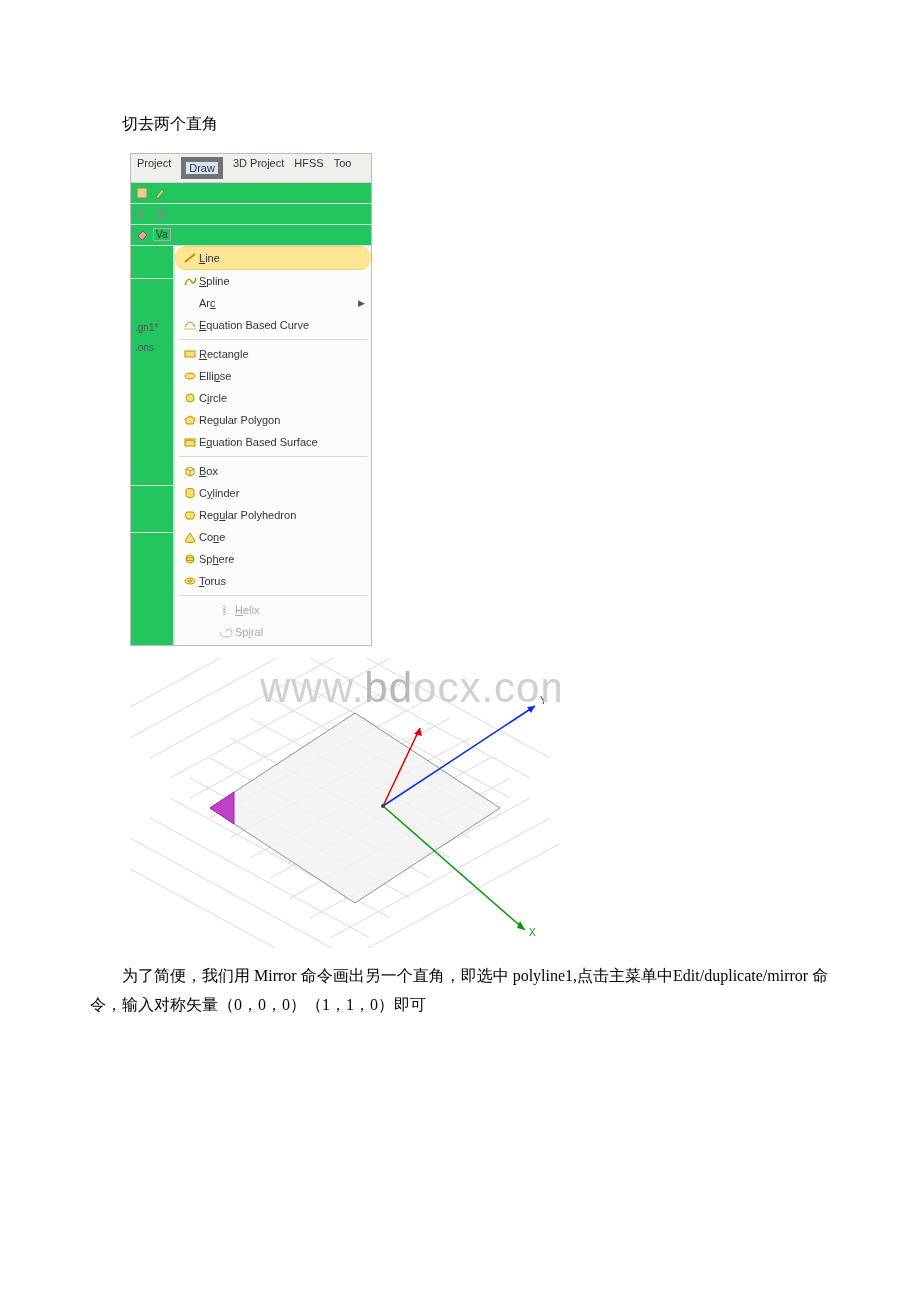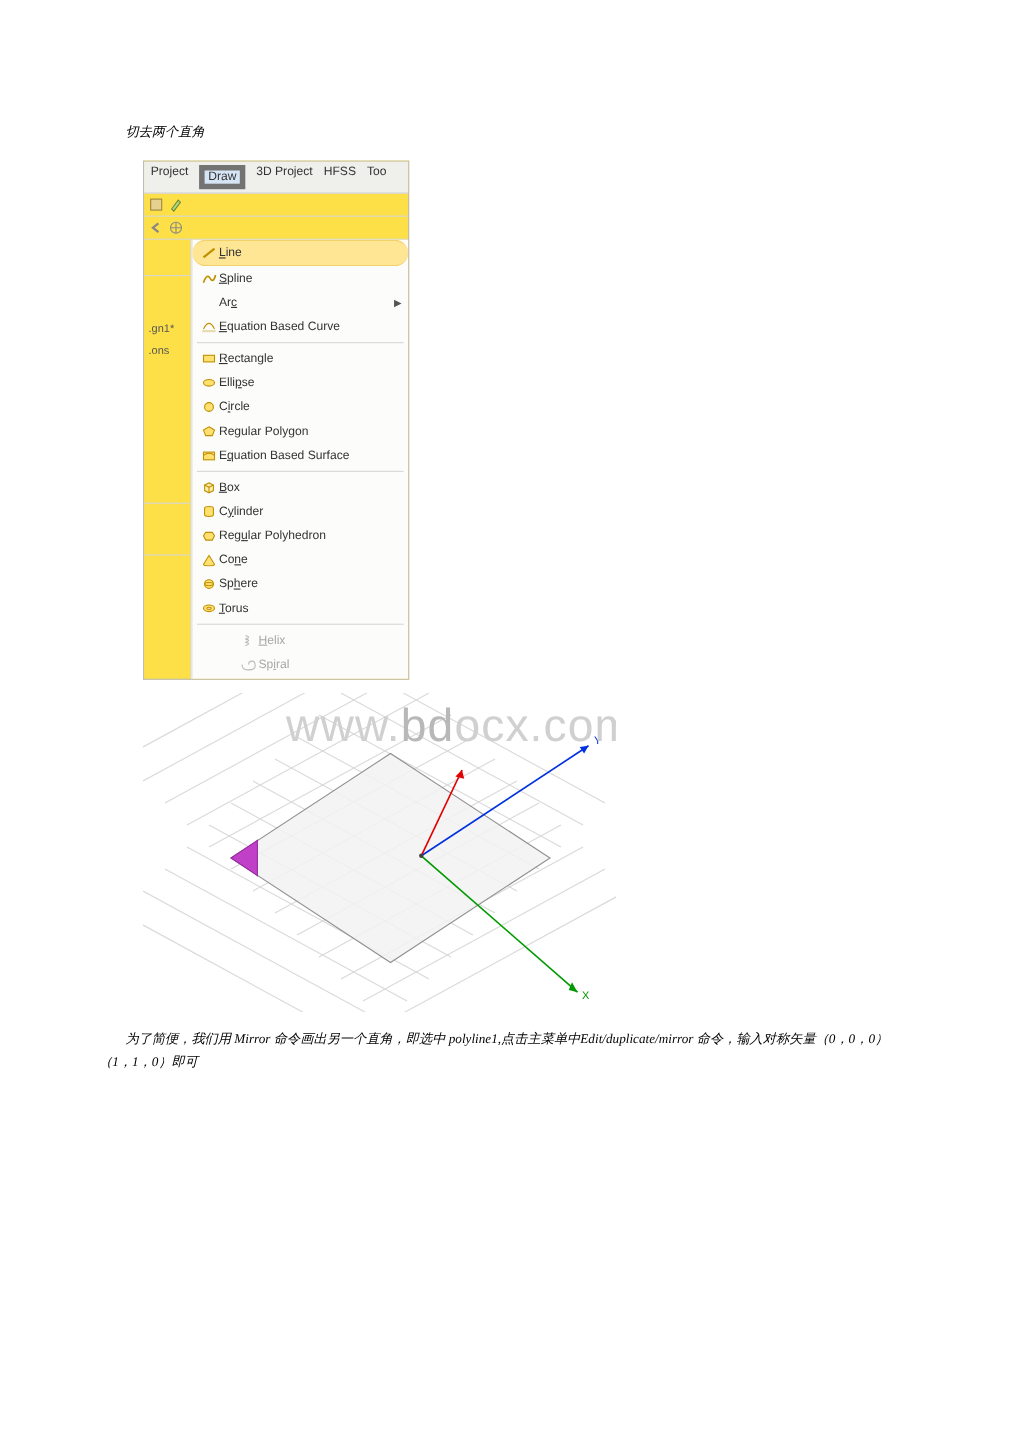--- a/index.html
+++ b/index.html
@@ -7,34 +7,33 @@
     padding: 0;
     background: #ffffff;
     font-family: "SimSun", "Times New Roman", serif;
     width: 920px;
     color: #000;
   }
   .page {
     padding: 110px 90px 40px 90px;
   }
   .para {
-    font-size: 12px;
+    font-size: 16px;
     line-height: 1.8;
     margin: 0 0 14px 0;
     text-indent: 2em;
-    font-style: italic;
   }
   .figure-area {
     margin: 10px 0 14px 40px;
   }
   
   .menu-shot {
     width: 240px;
     border: 1px solid #bcbcbc;
-    background: #fde047;
+    background: #22c55e;
     font-family: Tahoma, Arial, sans-serif;
     font-size: 11px;
     color: #333;
   }
   .menubar {
     display: flex;
     padding: 3px 6px;
     border-bottom: 1px solid #d0d0d0;
     background: #efefec;
   }
@@ -148,20 +147,26 @@
           </svg>
       </div>
       <div class="toolbar-row">
         <svg width="14" height="14">
             <path d="M9 3 L4 7 L9 11" fill="none" stroke="#888" stroke-width="2"></path>
           </svg>
         <svg width="14" height="14">
             <circle cx="7" cy="7" r="5" fill="none" stroke="#888"></circle>
             <path d="M2 7 H12 M7 2 V12" stroke="#888"></path>
           </svg>
+      </div>
+      <div class="toolbar-row">
+        <svg width="14" height="14">
+            <path d="M3 8 L8 3 L12 7 L7 12 Z" fill="#e6a0a0" stroke="#a05050"></path>
+          </svg>
+        <span style="border:1px solid #aaa; padding:0 2px; font-size:10px;">Va</span>
       </div>
 
       <div class="menu-body">
         <div class="left-col">
           <div>&nbsp;</div>
           <div style="height:6px; border-bottom:1px solid #d8d8d4;"></div>
           <div>&nbsp;</div>
           <div>&nbsp;</div>
           <div>.gn1*</div>
           <div>.ons</div>

